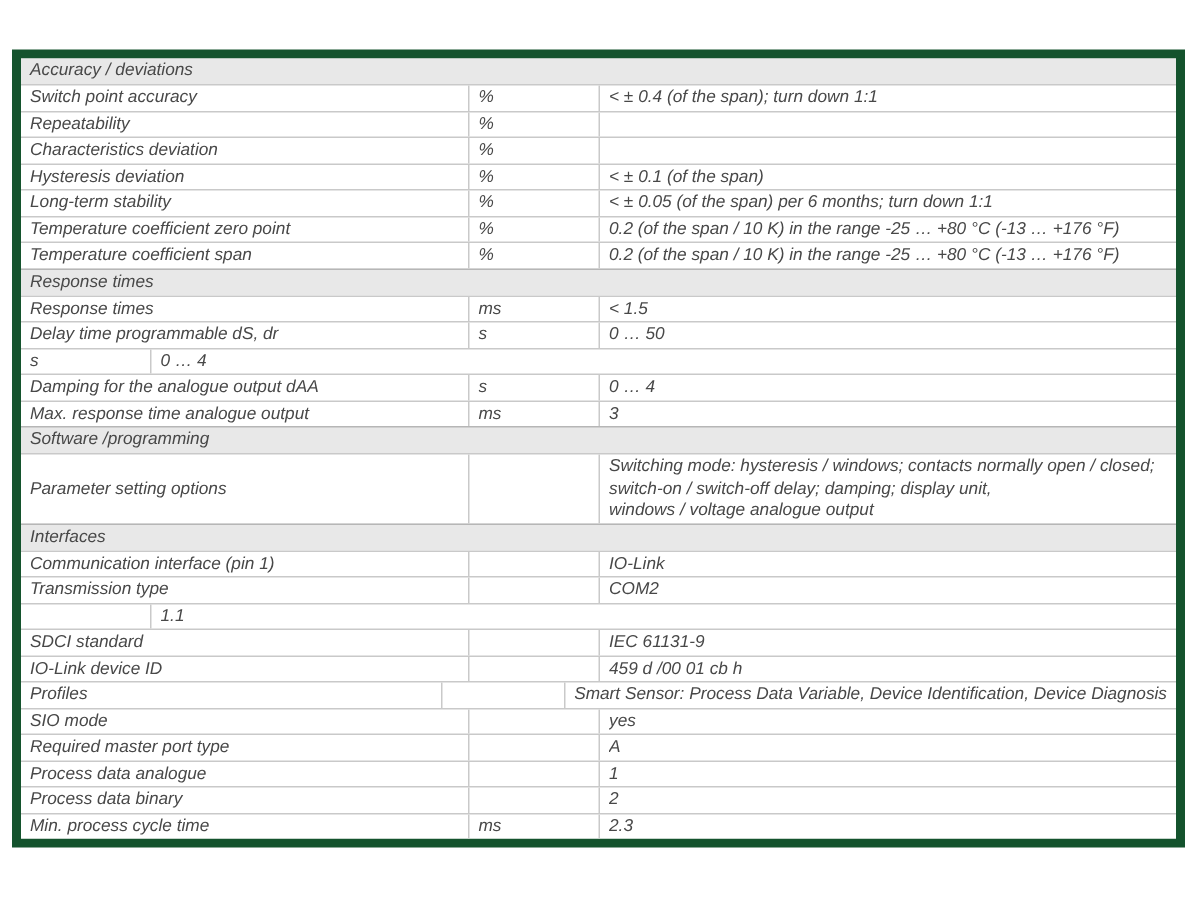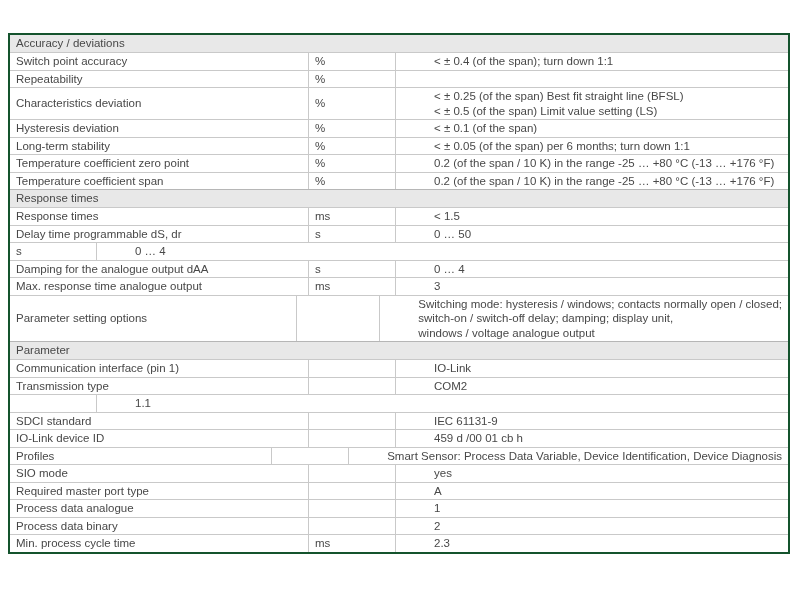--- a/index.html
+++ b/index.html
@@ -8,25 +8,26 @@
     width: 800px;
     height: 600px;
     background: #ffffff;
     font-family: "Liberation Sans", sans-serif;
   }
   #spec-table {
     position: absolute;
     left: 8px;
     top: 33px;
     width: 782px;
-    border: 2px solid #14532d;
+    border: 6px solid #14532d;
     box-sizing: border-box;
     color: #484848;
     font-size: 11.5px;
     line-height: 14.5px;
+    font-style: italic;
   }
   .section-header {
     background: #e8e8e8;
     padding: 1px 6px;
     min-height: 15px;
     display: flex;
     align-items: center;
     border-top: 1px solid #b6b6b6;
   }
   .spec-row {
@@ -39,21 +40,21 @@
   .cell {
     box-sizing: border-box;
     padding: 1px 6px;
     display: flex;
     flex-direction: column;
     justify-content: center;
     min-height: 16px;
   }
   .c-name  { width: 299px; border-right: 1px solid #c9c9c9; }
   .c-unit  { width: 87px;  border-right: 1px solid #c9c9c9; }
-  .c-value { flex: 1; margin-left: 32px; }
+  .c-value { flex: 1; }
   .vline { white-space: nowrap; overflow: hidden; }
 </style>
 </head>
 <body>
 
 <div id="spec-table">
     <div class="section-header">
       <span>Accuracy / deviations</span>
     </div>
     <div class="spec-row">
@@ -75,24 +76,20 @@
         <div class="vline">%</div>
       </div>
     </div>
     <div class="spec-row">
       <div class="cell c-name">
         <div class="vline">Characteristics deviation</div>
       </div>
       <div class="cell c-unit">
         <div class="vline">%</div>
       </div>
-      <div class="cell c-value">
-        <div class="vline">&lt; ± 0.25 (of the span) Best fit straight line (BFSL)</div>
-        <div class="vline">&lt; ± 0.5 (of the span) Limit value setting (LS)</div>
-      </div>
     </div>
     <div class="spec-row">
       <div class="cell c-name">
         <div class="vline">Hysteresis deviation</div>
       </div>
       <div class="cell c-unit">
         <div class="vline">%</div>
       </div>
       <div class="cell c-value">
         <div class="vline">&lt; ± 0.1 (of the span)</div>
@@ -178,36 +175,39 @@
     <div class="spec-row">
       <div class="cell c-name">
         <div class="vline">Max. response time analogue output</div>
       </div>
       <div class="cell c-unit">
         <div class="vline">ms</div>
       </div>
       <div class="cell c-value">
         <div class="vline">3</div>
       </div>
+    </div>
+    <div class="section-header">
+      <span>Software /programming</span>
     </div>
     <div class="spec-row">
       <div class="cell c-name">
         <div class="vline">Parameter setting options</div>
       </div>
       <div class="cell c-unit">
         <div class="vline"></div>
       </div>
       <div class="cell c-value">
         <div class="vline">Switching mode: hysteresis / windows; contacts normally open / closed;</div>
         <div class="vline">switch-on / switch-off delay; damping; display unit,</div>
         <div class="vline">windows / voltage analogue output</div>
       </div>
     </div>
     <div class="section-header">
-      <span>Parameter</span>
+      <span>Interfaces</span>
     </div>
     <div class="spec-row">
       <div class="cell c-name">
         <div class="vline">Communication interface (pin 1)</div>
       </div>
       <div class="cell c-unit">
         <div class="vline"></div>
       </div>
       <div class="cell c-value">
         <div class="vline">IO-Link</div>

